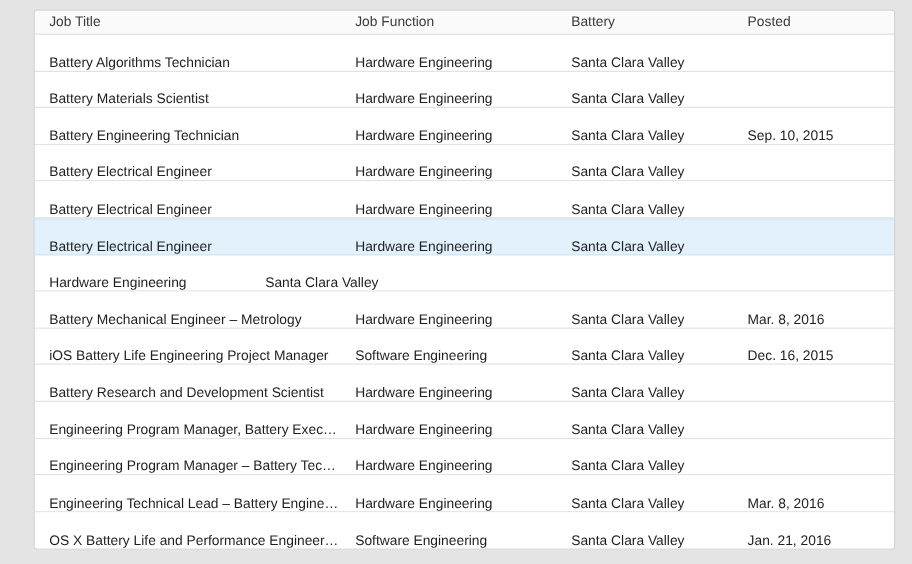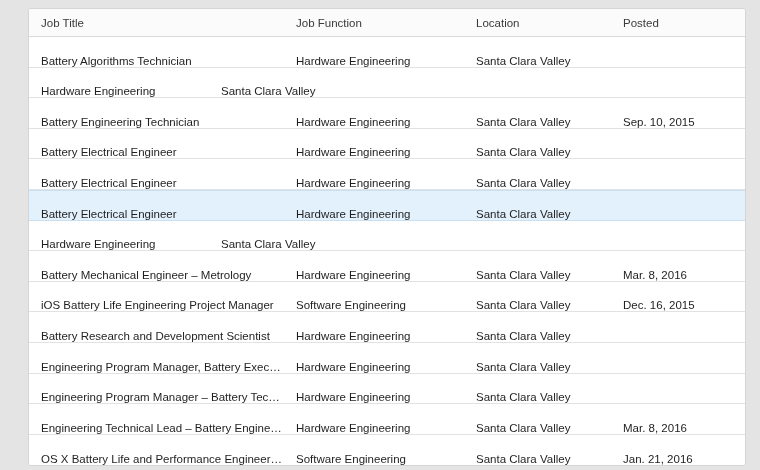--- a/index.html
+++ b/index.html
@@ -15,21 +15,21 @@
     left: 28px; top: 8px;
     width: 718px;
     background: #ffffff;
     border: 1px solid #d5d5d5;
     border-radius: 3px;
     overflow: hidden;
   }
   .thead {
     display: flex;
     align-items: center;
-    height: 28px;
+    height: 20px;
     background: #fbfbfb;
     border-bottom: 1px solid #d9d9d9;
     font-size: 11.5px;
     color: #3a3a3a;
   }
   .row {
     display: flex;
     align-items: flex-end;
     height: 30.6px;
     font-size: 11.5px;
@@ -56,32 +56,33 @@
   .col-posted   { flex: 1; }
 </style>
 </head>
 <body>
 
 <div class="jobs-table">
 
   <div class="thead">
     <div class="cell col-title">Job Title</div>
     <div class="cell col-function">Job Function</div>
-    <div class="cell col-location">Location</div>
+    <div class="cell col-location">Battery</div>
     <div class="cell col-posted">Posted</div>
   </div>
 
   <div class="row">
     <div class="cell col-title">Battery Algorithms Technician</div>
     <div class="cell col-function">Hardware Engineering</div>
     <div class="cell col-location">Santa Clara Valley</div>
     <div class="cell col-posted"></div>
   </div>
 
   <div class="row">
+    <div class="cell col-title">Battery Materials Scientist</div>
     <div class="cell col-function">Hardware Engineering</div>
     <div class="cell col-location">Santa Clara Valley</div>
     <div class="cell col-posted"></div>
   </div>
 
   <div class="row">
     <div class="cell col-title">Battery Engineering Technician</div>
     <div class="cell col-function">Hardware Engineering</div>
     <div class="cell col-location">Santa Clara Valley</div>
     <div class="cell col-posted">Sep. 10, 2015</div>

